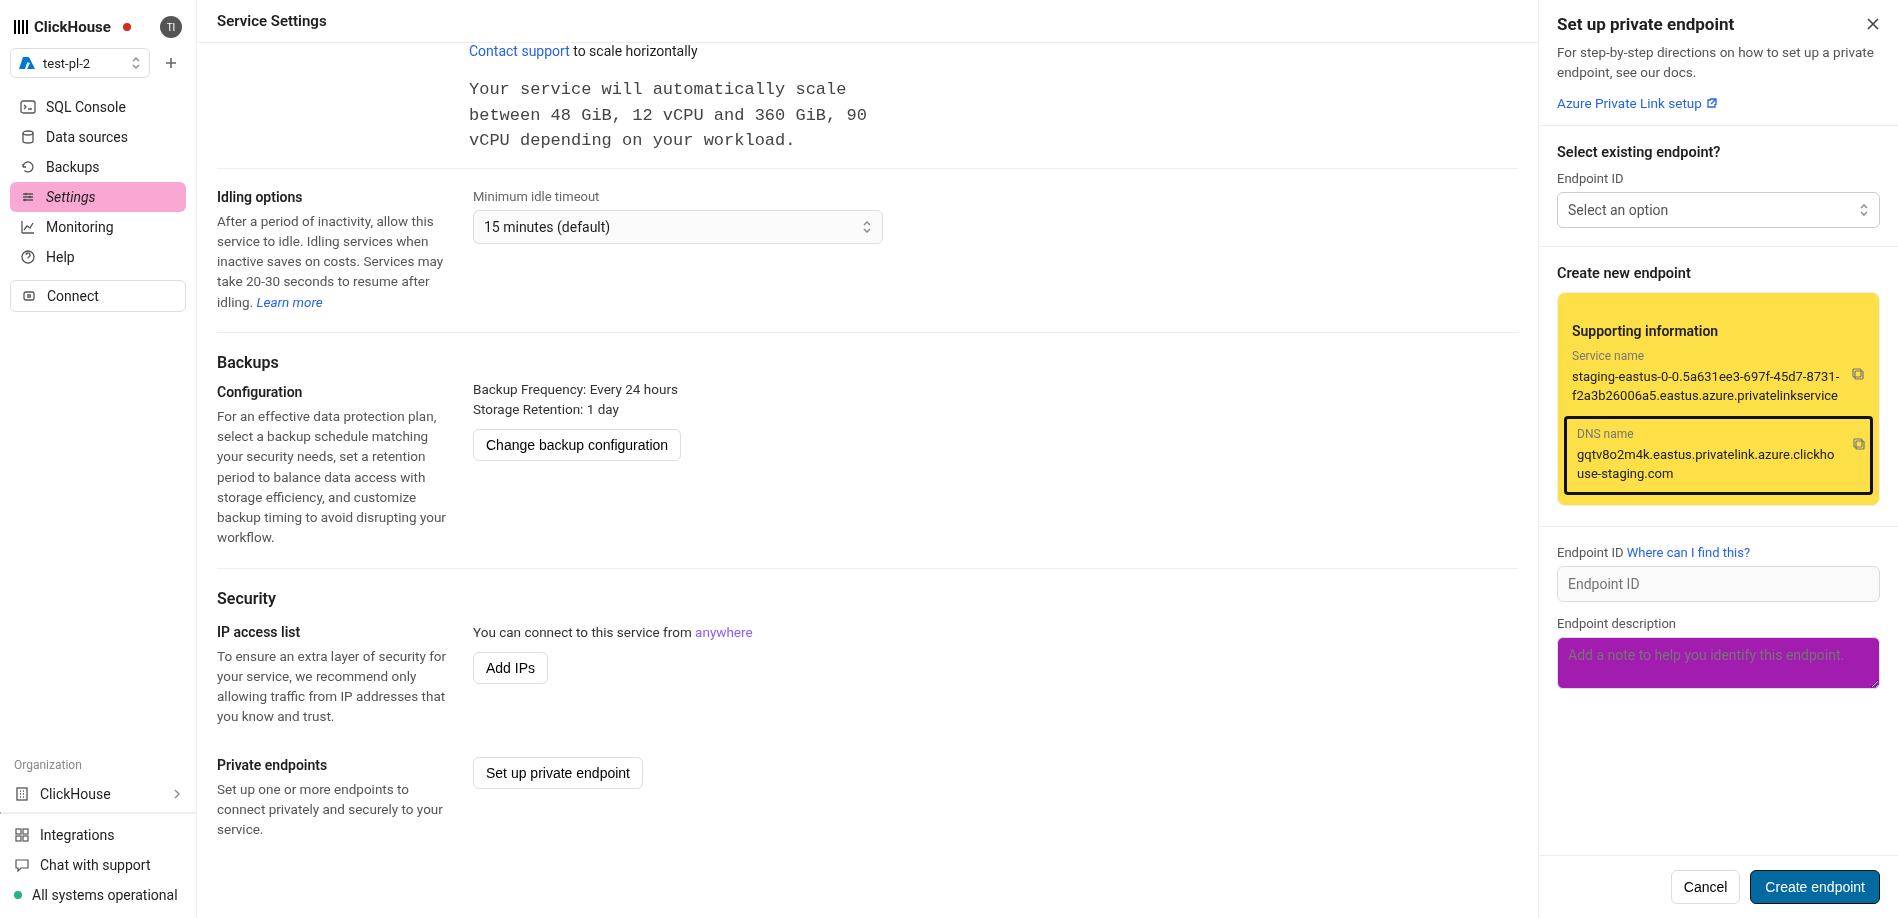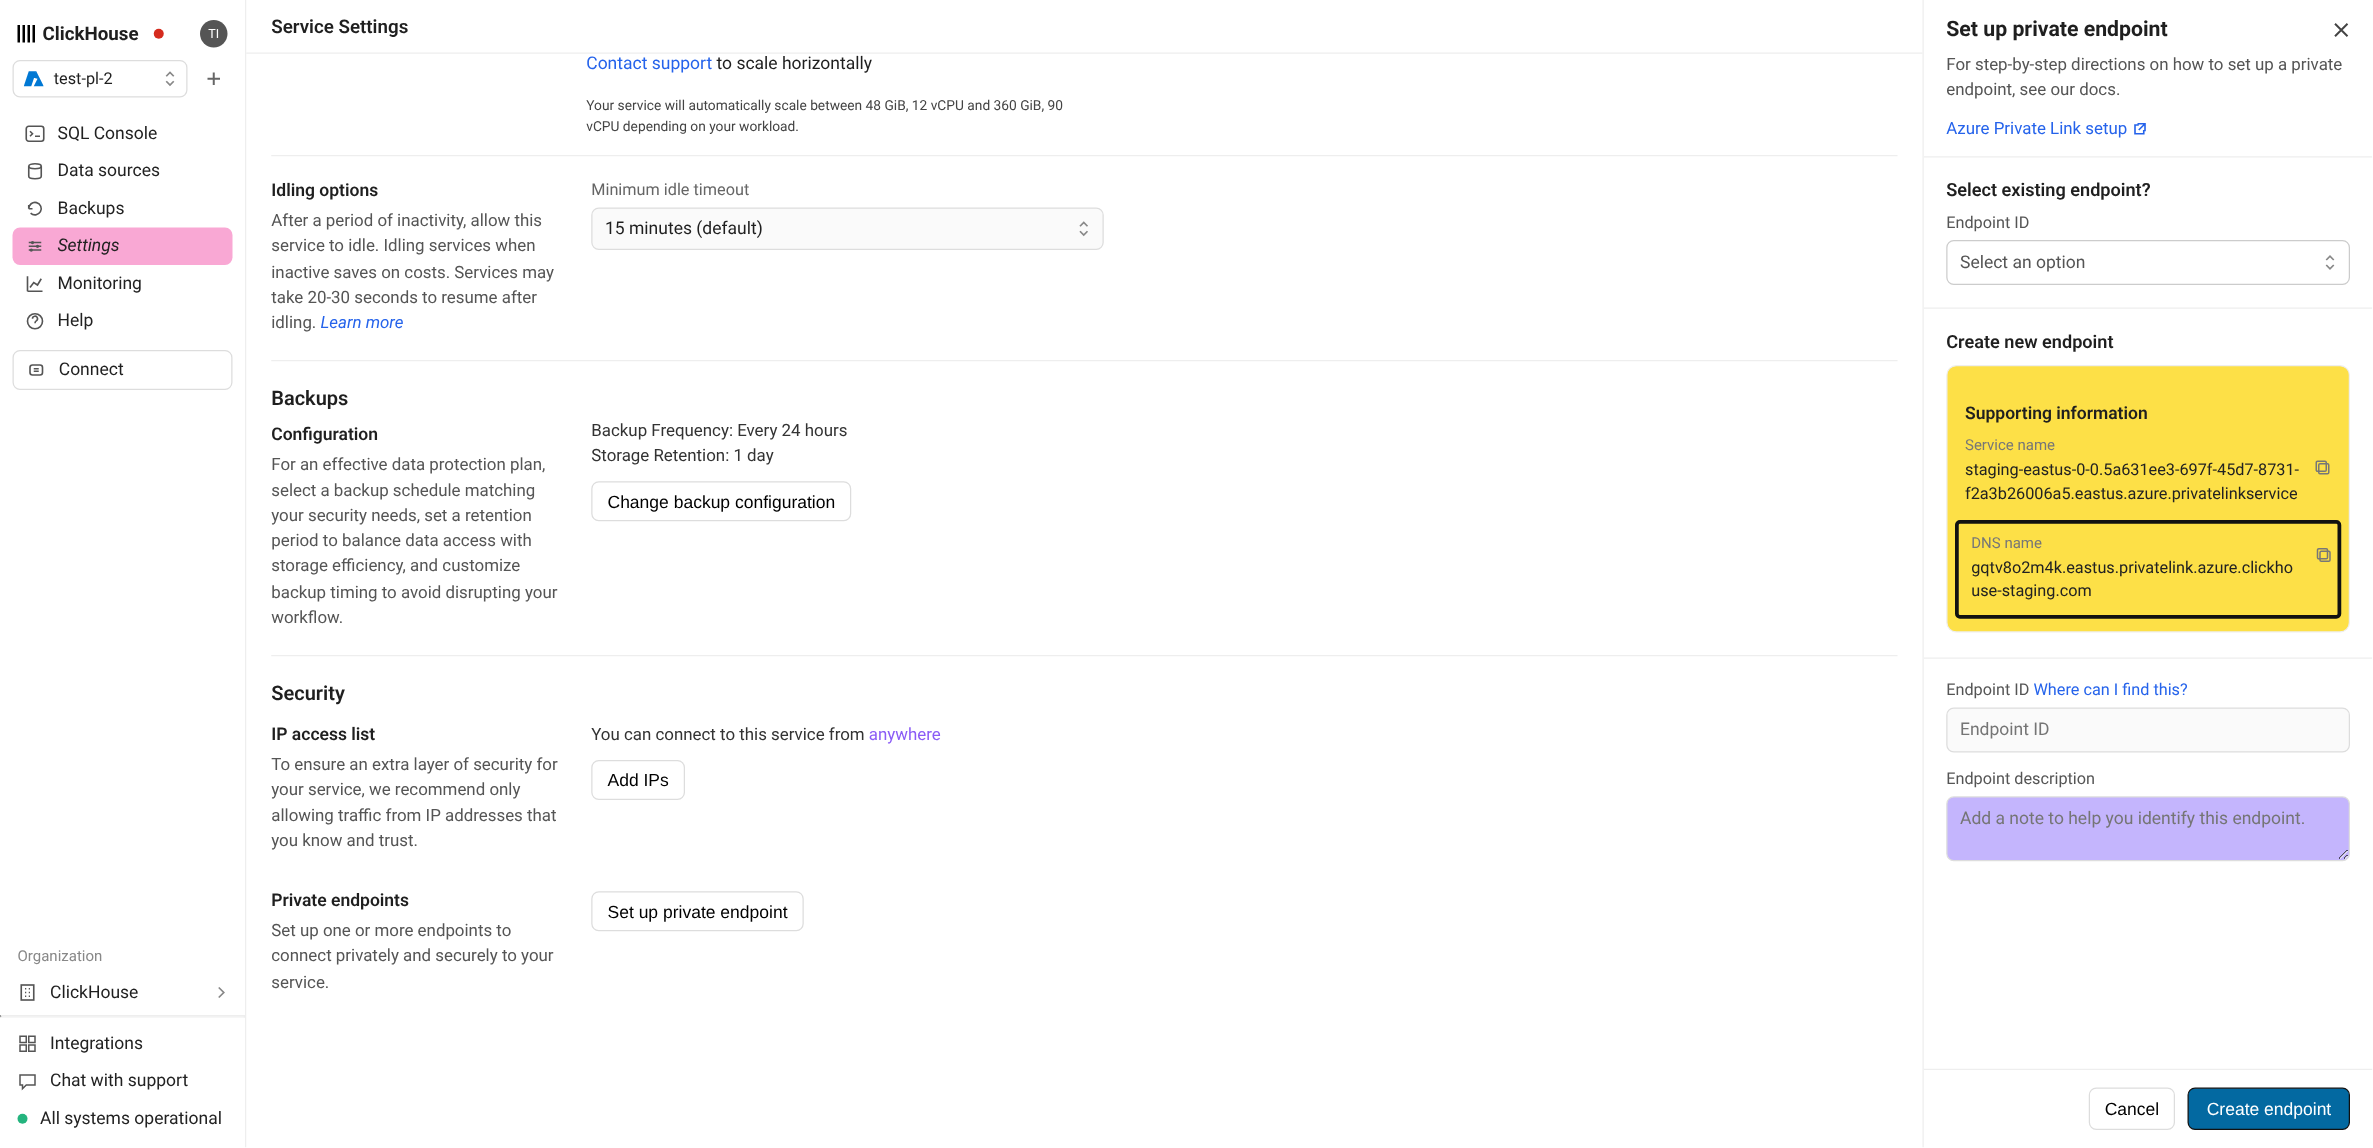--- a/index.html
+++ b/index.html
@@ -48,21 +48,21 @@
 .sec-sub { font-weight: 600; font-size: 14px; margin-bottom: 6px; }
 .sec-desc { color: #555; font-size: 13.5px; line-height: 1.5; }
 .sec-desc a { color: #2563eb; text-decoration: none; font-style: italic; }
 .small-label { font-size: 13px; color: #666; margin-bottom: 6px; }
 .field-text { font-size: 13.5px; color: #333; margin-bottom: 4px; }
 .select-box { width: 100%; max-width: 410px; border: 1px solid #ddd; background: #fafafa; border-radius: 6px; padding: 8px 10px; display: flex; align-items: center; justify-content: space-between; cursor: pointer; font-size: 14px; }
 .btn { border: 1px solid #ddd; background: #fff; border-radius: 6px; padding: 7px 12px; font-size: 14px; cursor: pointer; display: inline-block; }
 
 .top-chunk { padding-left: 252px; padding-bottom: 14px; border-bottom: 1px solid #eee; }
 .top-chunk .link { color: #2563eb; text-decoration: none; }
-.top-chunk .scale-desc { color: #444; font-size: 11px; line-height: 1.5; margin-top: 18px; max-width: 410px; }
+.top-chunk .scale-desc { color: #444; font-size: 17px; line-height: 1.5; margin-top: 18px; max-width: 410px; font-family: Liberation Mono, monospace; }
 
 
 .panel { width: 360px; border-left: 1px solid #eee; display: flex; flex-direction: column; }
 .panel-head { display: flex; align-items: center; justify-content: space-between; padding: 14px 18px 8px 18px; }
 .panel-head h2 { font-size: 17px; font-weight: 700; }
 .panel-close { cursor: pointer; color: #444; font-size: 16px; display: flex; }
 .panel-body { flex: 1; padding: 0 18px; overflow-y: auto; }
 .panel-intro { font-size: 13.5px; color: #555; line-height: 1.5; margin-bottom: 12px; }
 .panel-link { color: #2563eb; text-decoration: none; font-size: 13.5px; display: inline-flex; align-items: center; gap: 4px; margin-bottom: 14px; }
 .panel-divider { border-top: 1px solid #eee; margin: 0 -18px 18px -18px; }
@@ -70,21 +70,21 @@
 .panel-label { font-size: 13px; color: #555; margin-bottom: 6px; }
 .panel-select { border: 1px solid #ccc; border-radius: 6px; padding: 9px 10px; display: flex; align-items: center; justify-content: space-between; cursor: pointer; font-size: 14px; color: #555; margin-bottom: 18px; }
 .support-box { border: 1px solid #eee; border-radius: 8px; background: #fde047; padding: 30px 14px 10px 14px; margin-bottom: 20px; }
 .support-title { font-weight: 600; font-size: 14px; margin-bottom: 10px; }
 .support-field { margin-bottom: 10px; position: relative; }
 .support-label { font-size: 12px; color: #777; margin-bottom: 4px; }
 .support-value { font-size: 13px; color: #222; line-height: 1.5; word-break: break-all; padding-right: 24px; }
 .copy-ic { position: absolute; right: 0; top: 18px; cursor: pointer; color: #777; }
 .dns-highlight { border: 3px solid #111; border-radius: 4px; padding: 8px 10px; margin: 0 -8px; }
 .panel-input { width: 100%; border: 1px solid #ddd; background: #fafafa; border-radius: 6px; padding: 9px 10px; font-size: 14px; font-family: inherit; }
-.panel-textarea { width: 100%; border: 1px solid #ddd; background: #c4b5fd; border-radius: 6px; padding: 9px 10px; font-size: 14px; font-family: inherit; resize: both; min-height: 52px; }
+.panel-textarea { width: 100%; border: 1px solid #ddd; background: #a21caf; border-radius: 6px; padding: 9px 10px; font-size: 14px; font-family: inherit; resize: both; min-height: 52px; }
 .panel-help { color: #2563eb; text-decoration: none; font-size: 13px; }
 .panel-footer { border-top: 1px solid #eee; padding: 14px 18px; display: flex; justify-content: flex-end; gap: 10px; }
 .btn-primary { background: #0369a1; color: #fff; border: 1px solid #111; border-radius: 6px; padding: 8px 14px; font-size: 14px; cursor: pointer; }
 
 svg { display: block; }
 </style>
 </head>
 <body>
 
 <div class="app">

